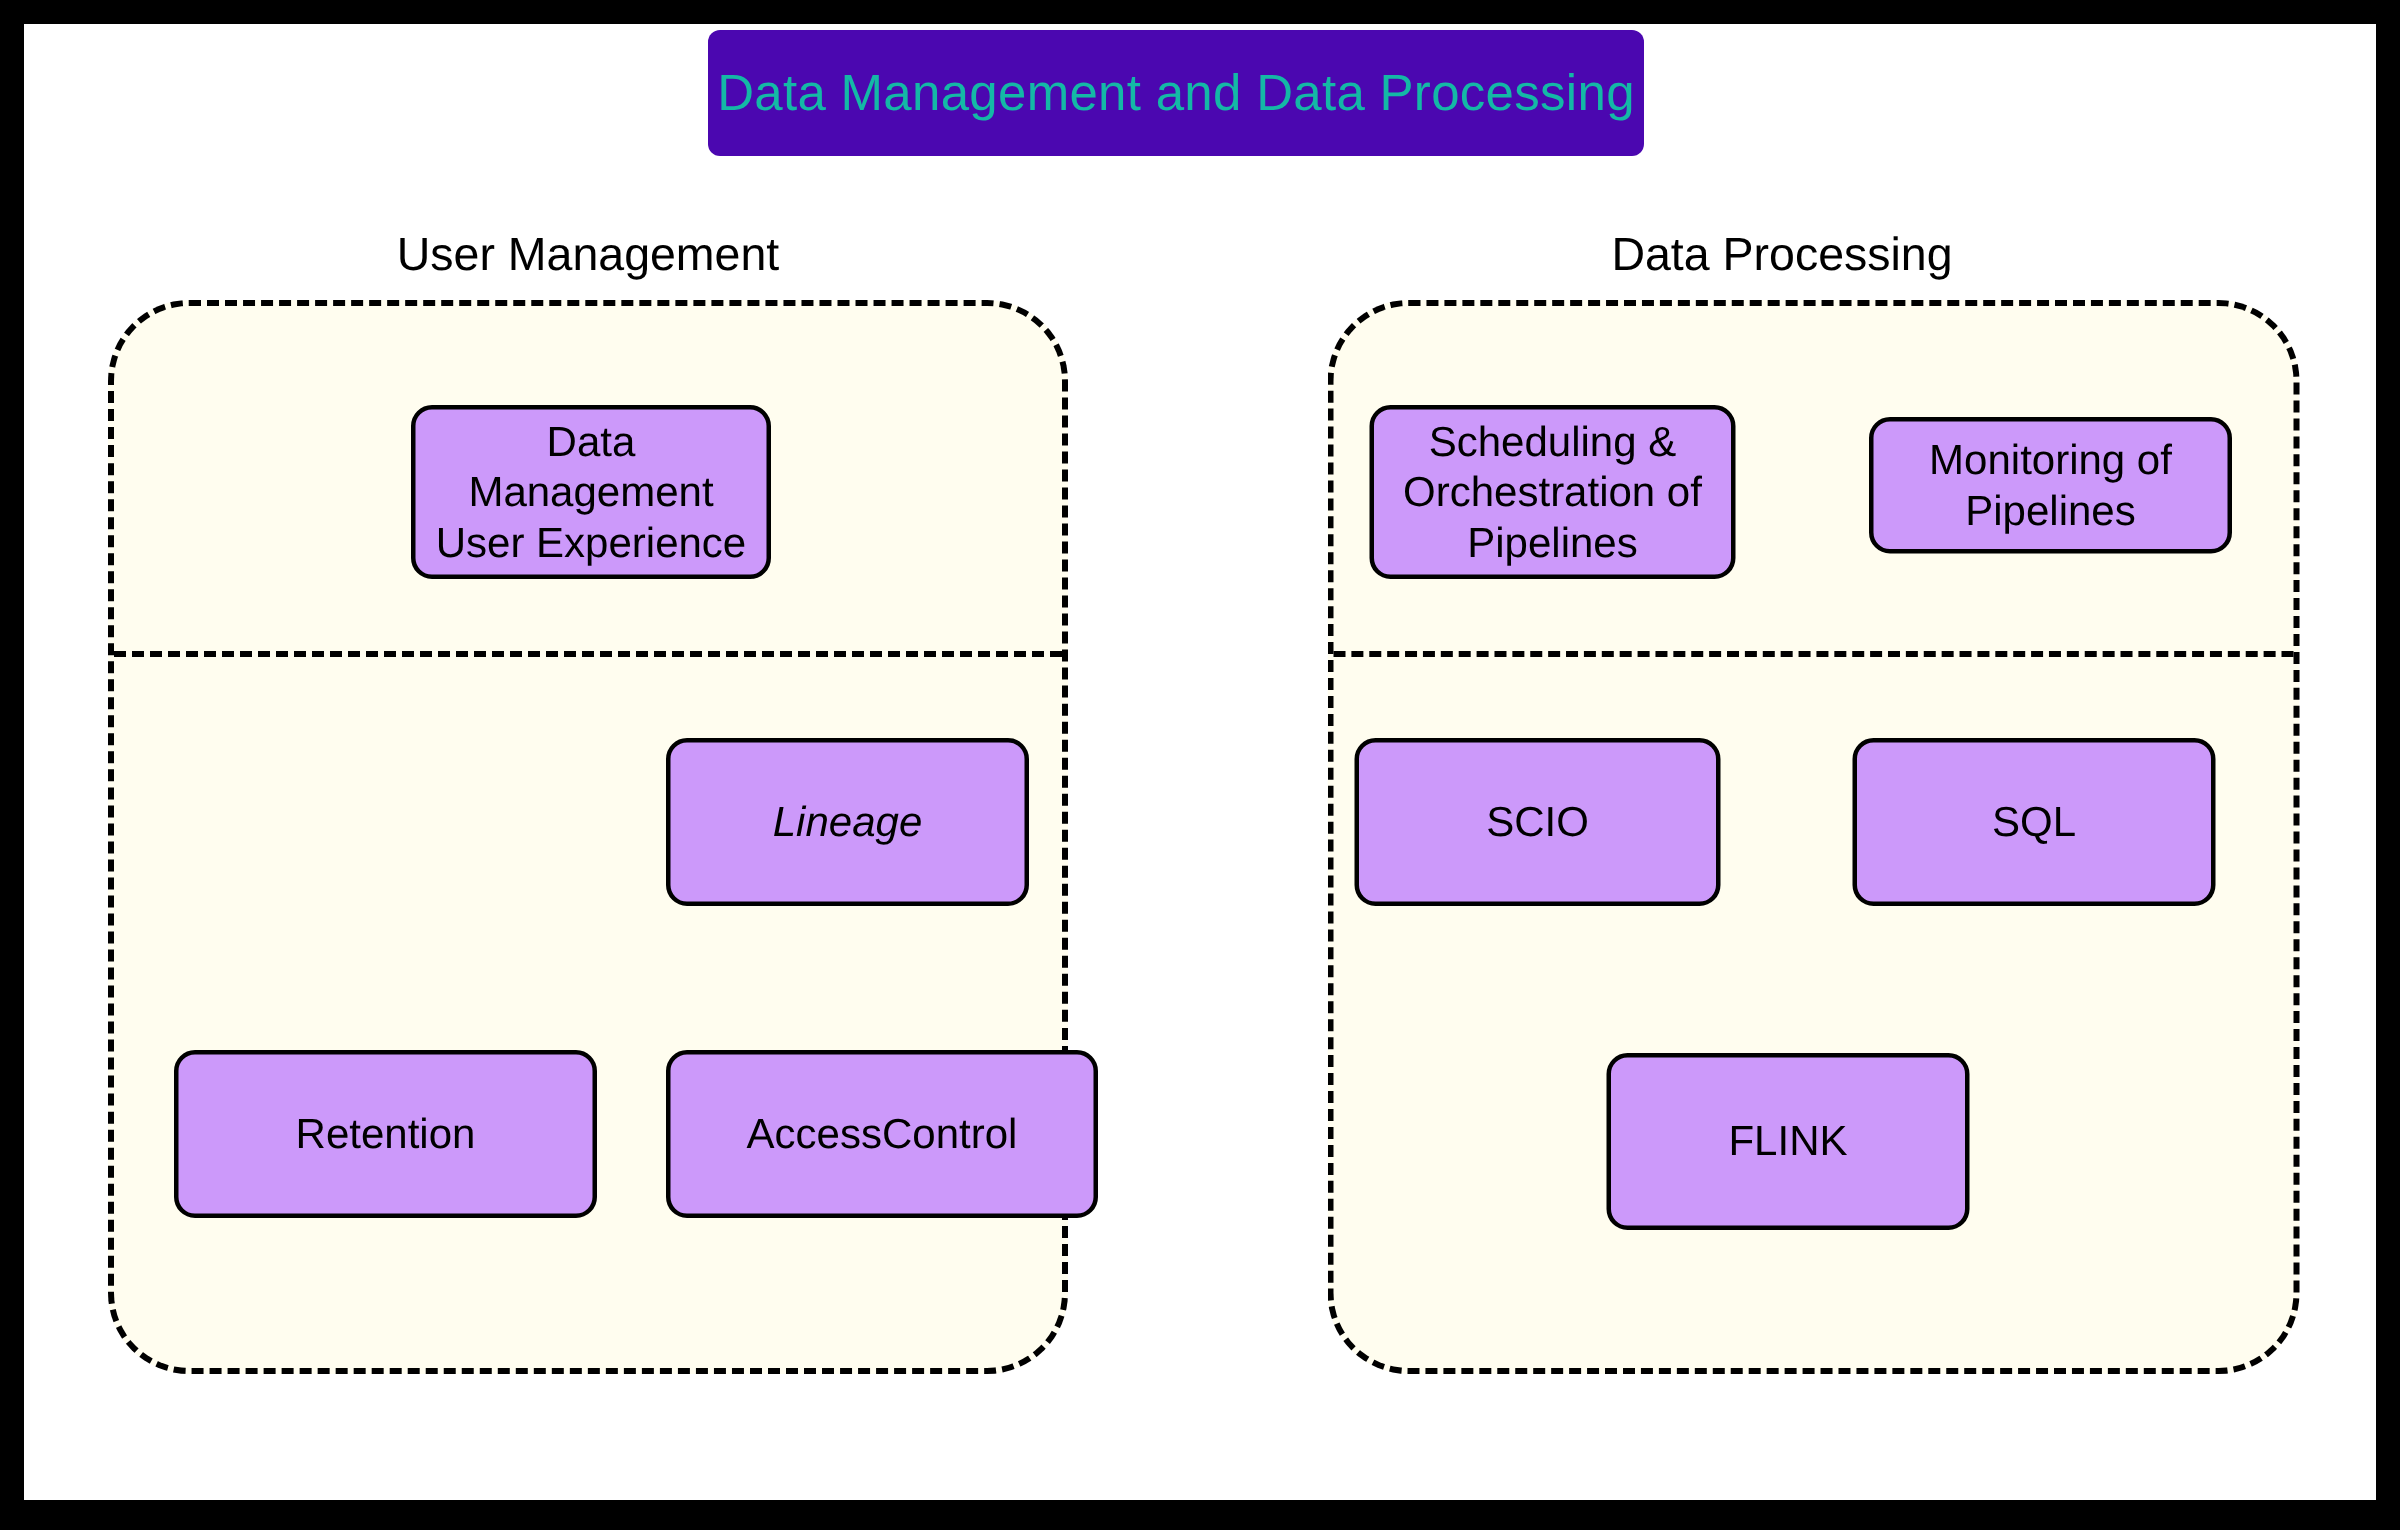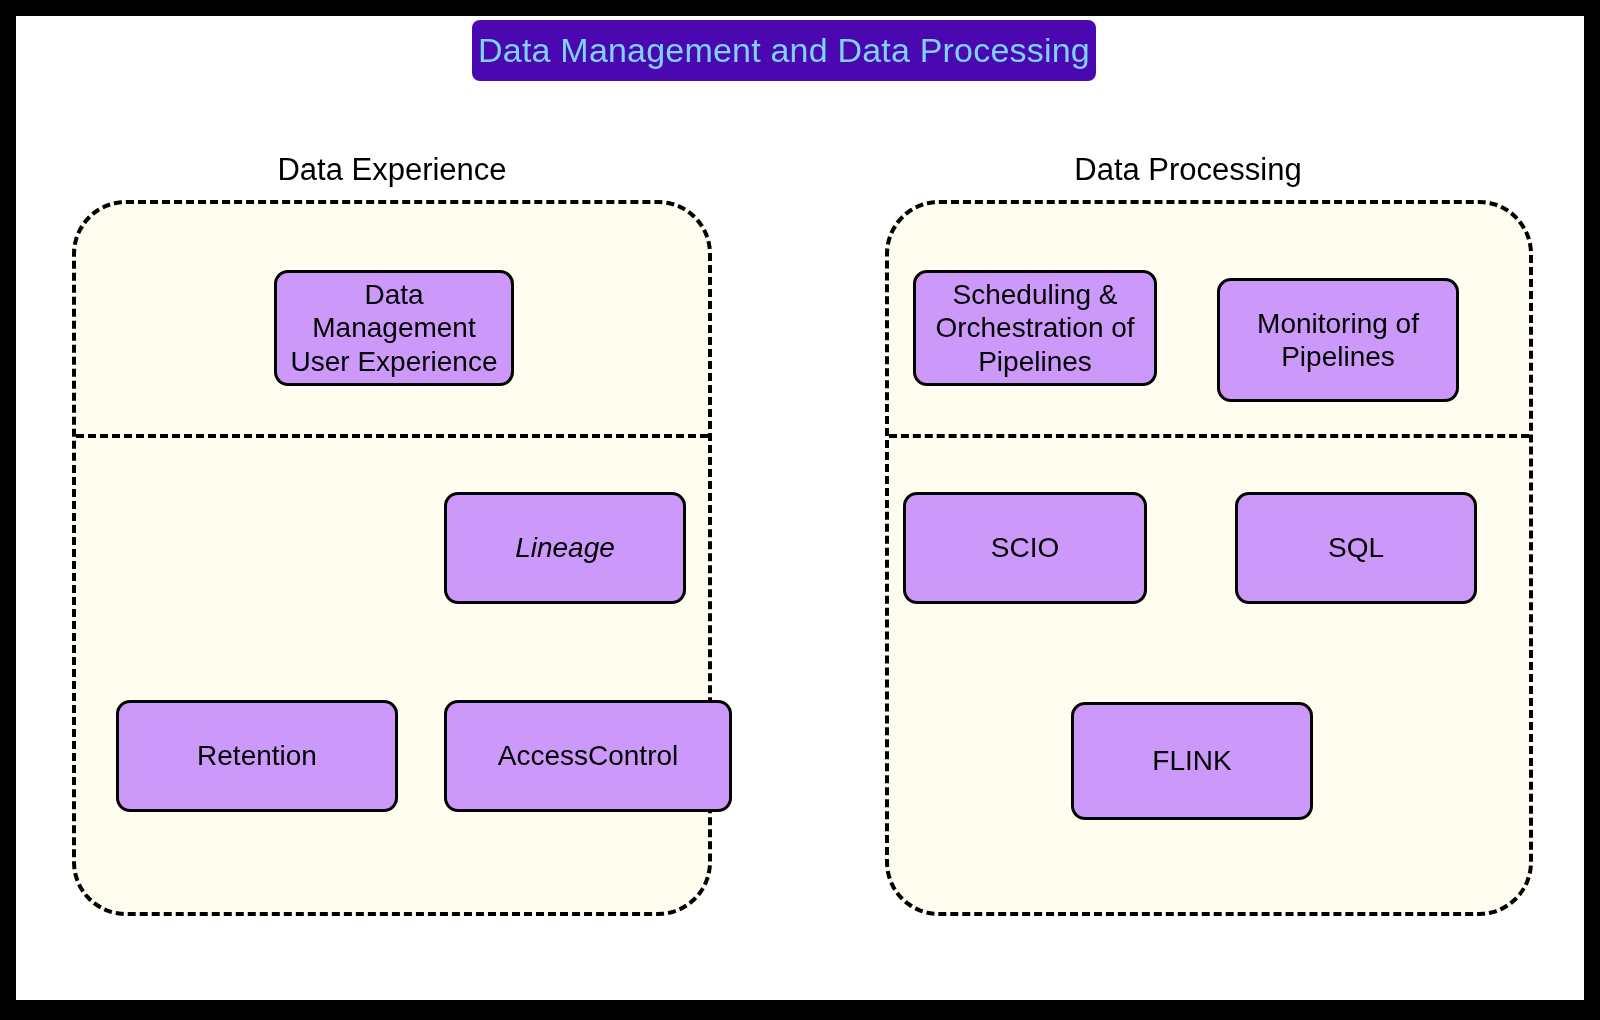--- a/index.html
+++ b/index.html
@@ -24,27 +24,27 @@
     height: 984px;
     background: #ffffff;
   }
 
   
   .title-banner {
     position: absolute;
     left: 456px;
     top: 4px;
     width: 624px;
-    height: 61px;
+    height: 84px;
     background: #4B07B0;
     border-radius: 8px;
     display: flex;
     align-items: center;
     justify-content: center;
-    color: #7dd3fc;
+    color: #14b8a6;
     font-size: 34px;
     letter-spacing: 0.2px;
     white-space: nowrap;
   }
 
   
   .group-caption {
     position: absolute;
     color: #000000;
     font-size: 31px;
@@ -96,34 +96,34 @@
 
   
   #node-dm-ux      { left: 198px; top:  66px; width: 240px; height: 116px; border-radius: 14px; }
   #node-metadata   { left:  36px; top: 288px; width: 242px; height: 112px; }
   #node-lineage    { left: 368px; top: 288px; width: 242px; height: 112px; font-style: italic; }
   #node-retention  { left:  40px; top: 496px; width: 282px; height: 112px; }
   #node-access     { left: 368px; top: 496px; width: 288px; height: 112px; }
 
   
   #node-sched      { left:  24px; top:  66px; width: 244px; height: 116px; }
-  #node-monitor    { left: 328px; top:  74px; width: 242px; height: 124px; }
+  #node-monitor    { left: 357px; top:  74px; width: 242px; height: 91px; }
   #node-scio       { left:  14px; top: 288px; width: 244px; height: 112px; }
   #node-sql        { left: 346px; top: 288px; width: 242px; height: 112px; }
   #node-flink      { left: 182px; top: 498px; width: 242px; height: 118px; text-align: center; }
 </style>
 </head>
 <body>
 
 <div id="canvas">
   <div id="page">
 
     <div class="title-banner">Data Management and Data Processing</div>
 
-    <div class="group-caption" id="caption-dm">Data Experience</div>
+    <div class="group-caption" id="caption-dm">User Management</div>
 
     <div class="group-box" id="group-dm">
 
       <div class="divider" id="divider-dm"></div>
 
       <div class="node" id="node-dm-ux">Data
 Management
 User Experience</div>
 
 

